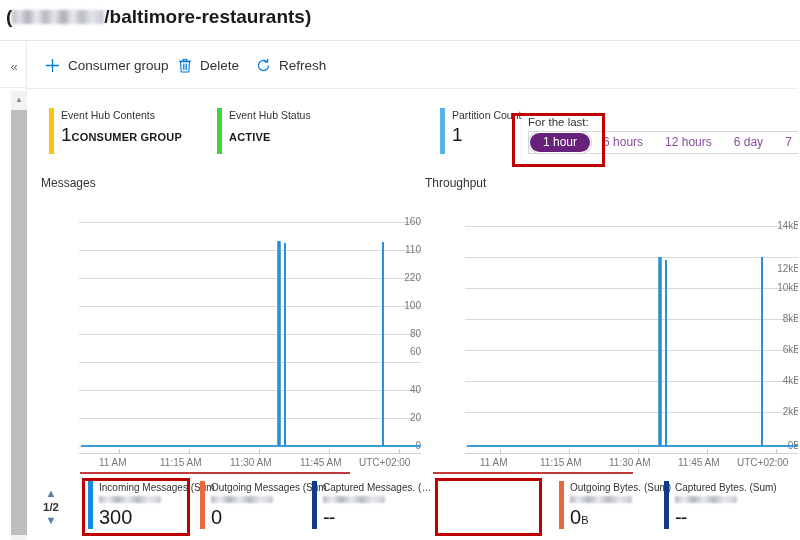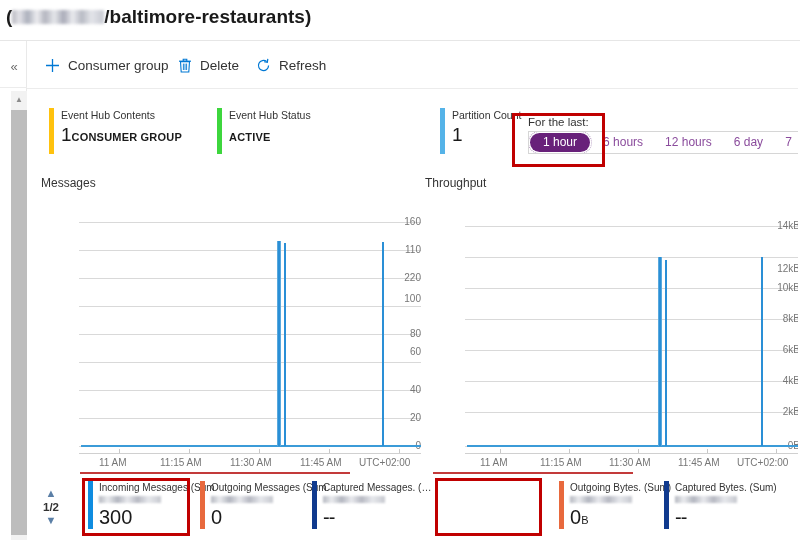--- a/index.html
+++ b/index.html
@@ -293,21 +293,21 @@
   <div class="grid-row" style="left:38px; width:342px; top:90px;"></div>
   <div class="grid-row" style="left:38px; width:342px; top:118px;"></div>
   <div class="grid-row" style="left:38px; width:342px; top:146px;"></div>
   <div class="grid-row" style="left:38px; width:342px; top:174px;"></div>
   <div class="grid-row" style="left:38px; width:342px; top:202px;"></div>
   <div class="grid-row" style="left:38px; width:342px; top:230px;"></div>
 
   <div class="ytick" style="width:32px; top:1px;">160</div>
   <div class="ytick" style="width:32px; top:29px;">110</div>
   <div class="ytick" style="width:32px; top:57px;">220</div>
-  <div class="ytick" style="width:32px; top:78px;">100</div>
+  <div class="ytick" style="width:32px; top:85px;">100</div>
   <div class="ytick" style="width:32px; top:113px;">80</div>
   <div class="ytick" style="width:32px; top:131px;">60</div>
   <div class="ytick" style="width:32px; top:169px;">40</div>
   <div class="ytick" style="width:32px; top:197px;">20</div>
   <div class="ytick" style="width:32px; top:225px;">0</div>
 
   <div class="series-base" style="left:40px; top:229px; width:340px; height:2px;"></div>
 
   <div class="spike2" style="left:236px; top:25px; width:4px; height:205px;"></div>
   <div class="spike" style="left:237px; top:25px; width:2px; height:205px;"></div>

